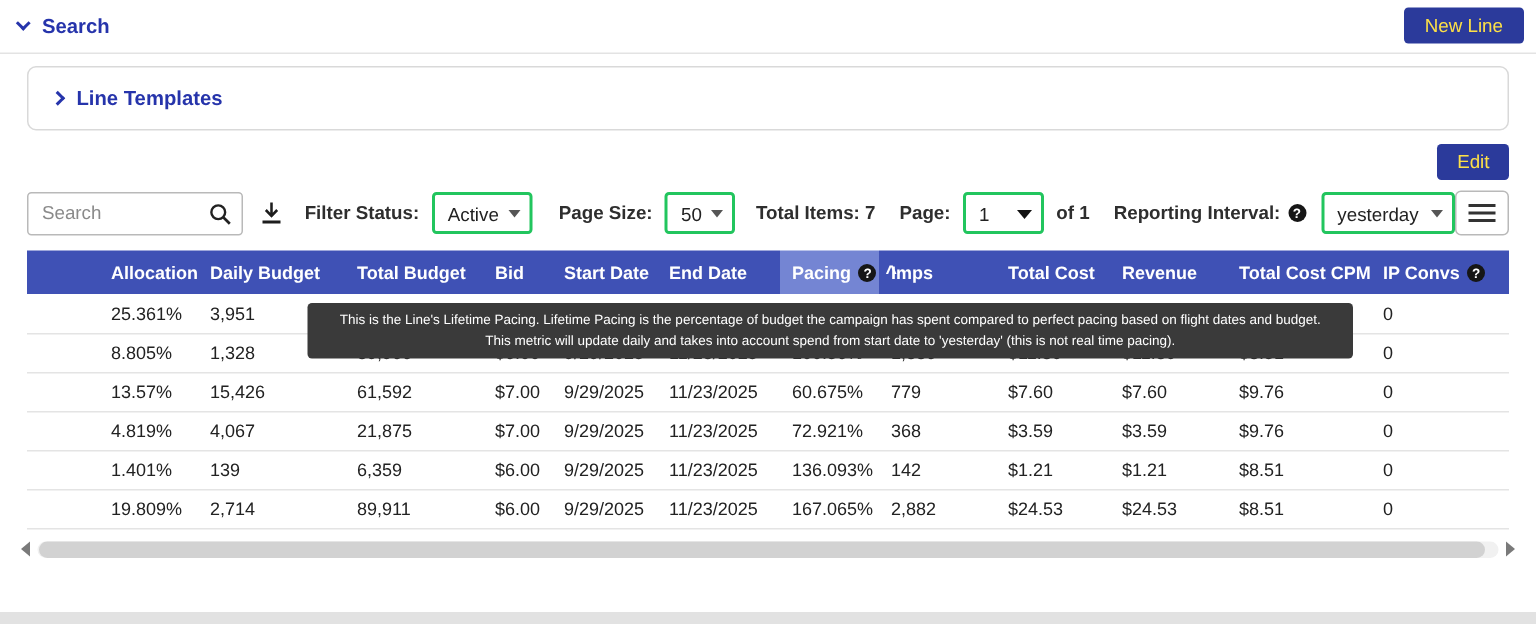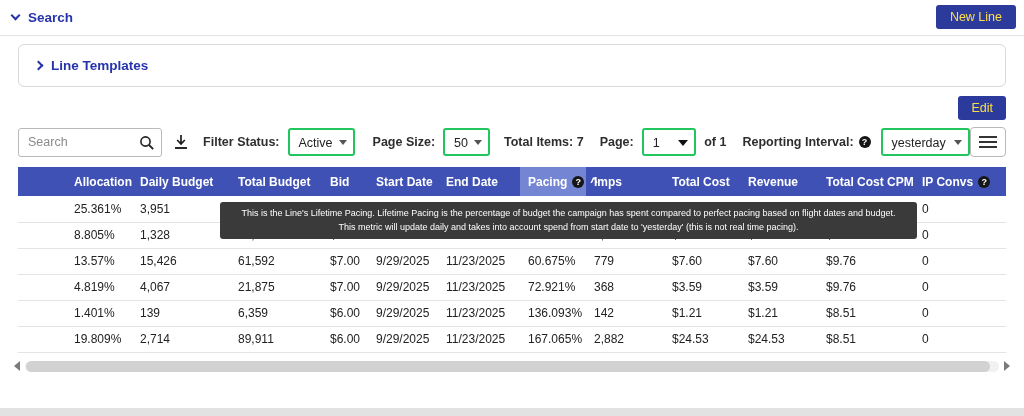--- a/index.html
+++ b/index.html
@@ -59,21 +59,21 @@
   table { border-collapse:collapse; table-layout:fixed; width:988px; }
   thead th { background:var(--table-header); color:#fff; font-size:12px; font-weight:bold;
              text-align:left; height:29px; padding:0 0 0 8px; white-space:nowrap; cursor:pointer; }
   thead th.hl { background:var(--pacing-hl); }
   thead th:first-child, tbody td:first-child { padding-left:56px; }
   tbody td { height:26px; font-size:12px; color:#222; padding:0 0 0 8px;
              border-bottom:1px solid #e4e4e4; white-space:nowrap; overflow:hidden; }
   .sort-asc { color:#fff; font-weight:bold; font-size:13px; margin-left:6px; }
 
   
-  .tooltip { position:absolute; left:220px; top:202px; width:697px; background:var(--tooltip-bg);
+  .tooltip { position:absolute; left:205px; top:202px; width:697px; background:var(--tooltip-bg);
              color:#fff; font-size:9px; line-height:1.5; text-align:center; padding:5px 16px;
              border-radius:3px; z-index:5; }
 
   
   .hscroll { margin:7px 14px 0; display:flex; align-items:center; gap:5px; height:13px; }
   .arr { width:0; height:0; cursor:pointer; }
   .arr-left  { border-top:5px solid transparent; border-bottom:5px solid transparent; border-right:6px solid #7a7a7a; }
   .arr-right { border-top:5px solid transparent; border-bottom:5px solid transparent; border-left:6px solid #7a7a7a; }
   .track { position:relative; flex:1; height:11px; background:#f1f1f1; border-radius:6px; }
   .thumb { position:absolute; left:1px; top:0; height:11px; width:99%; background:#d2d2d2;

